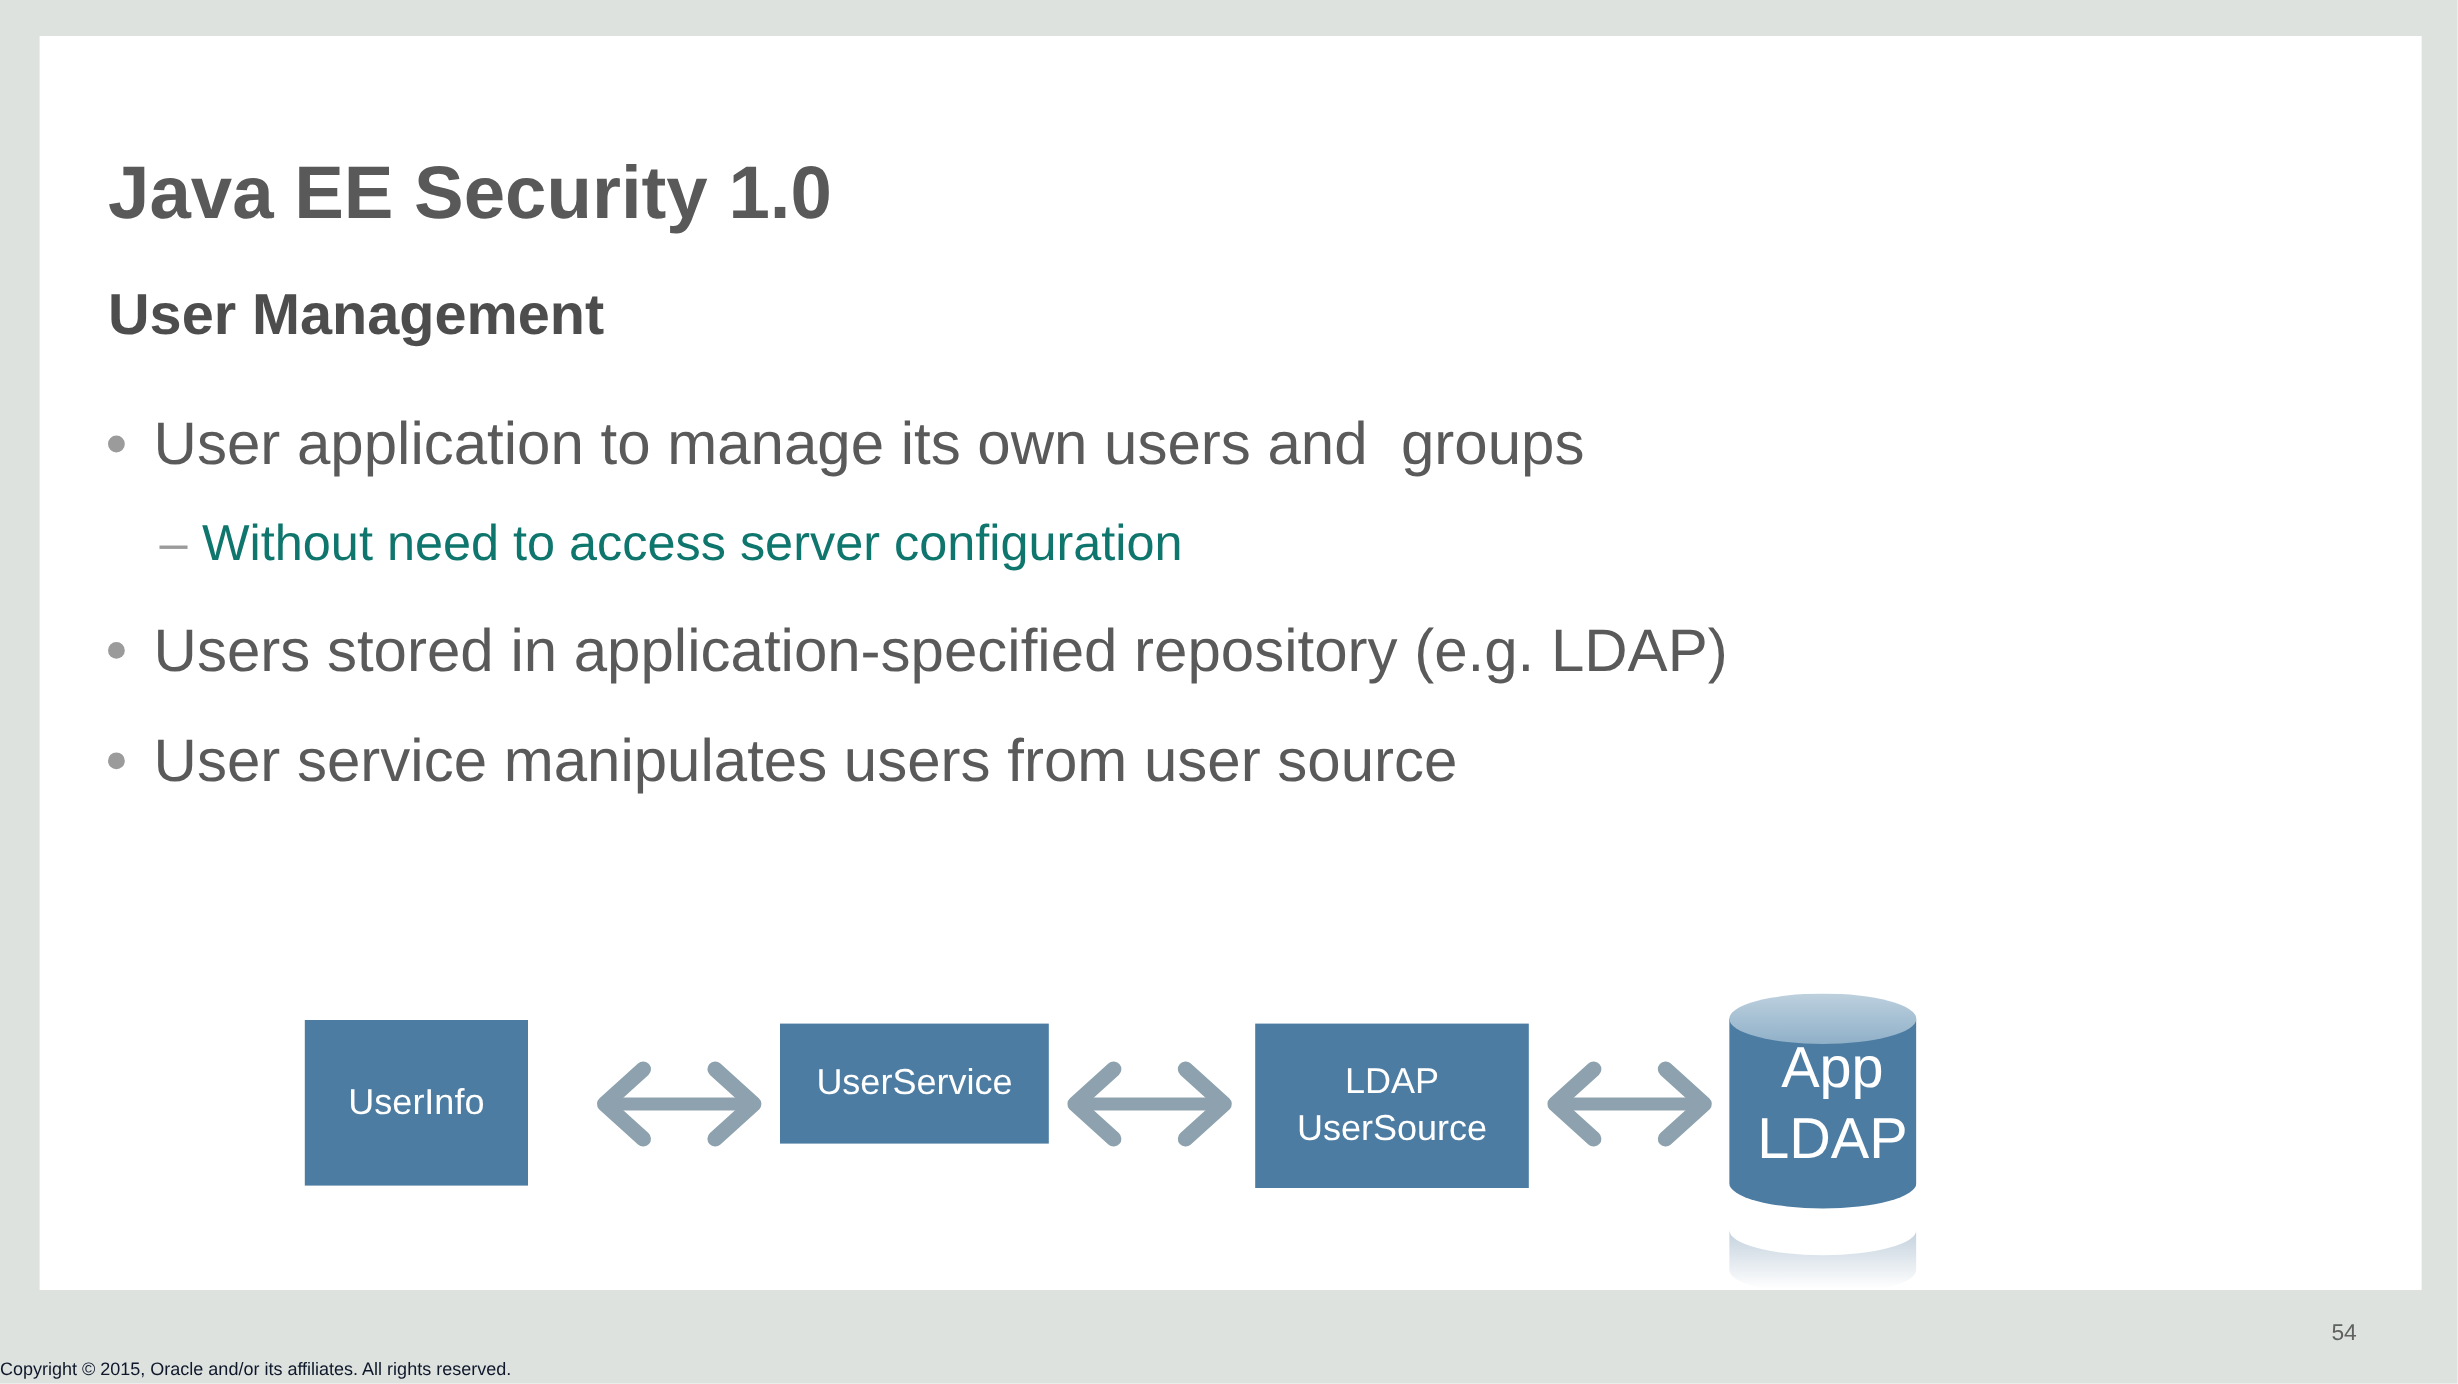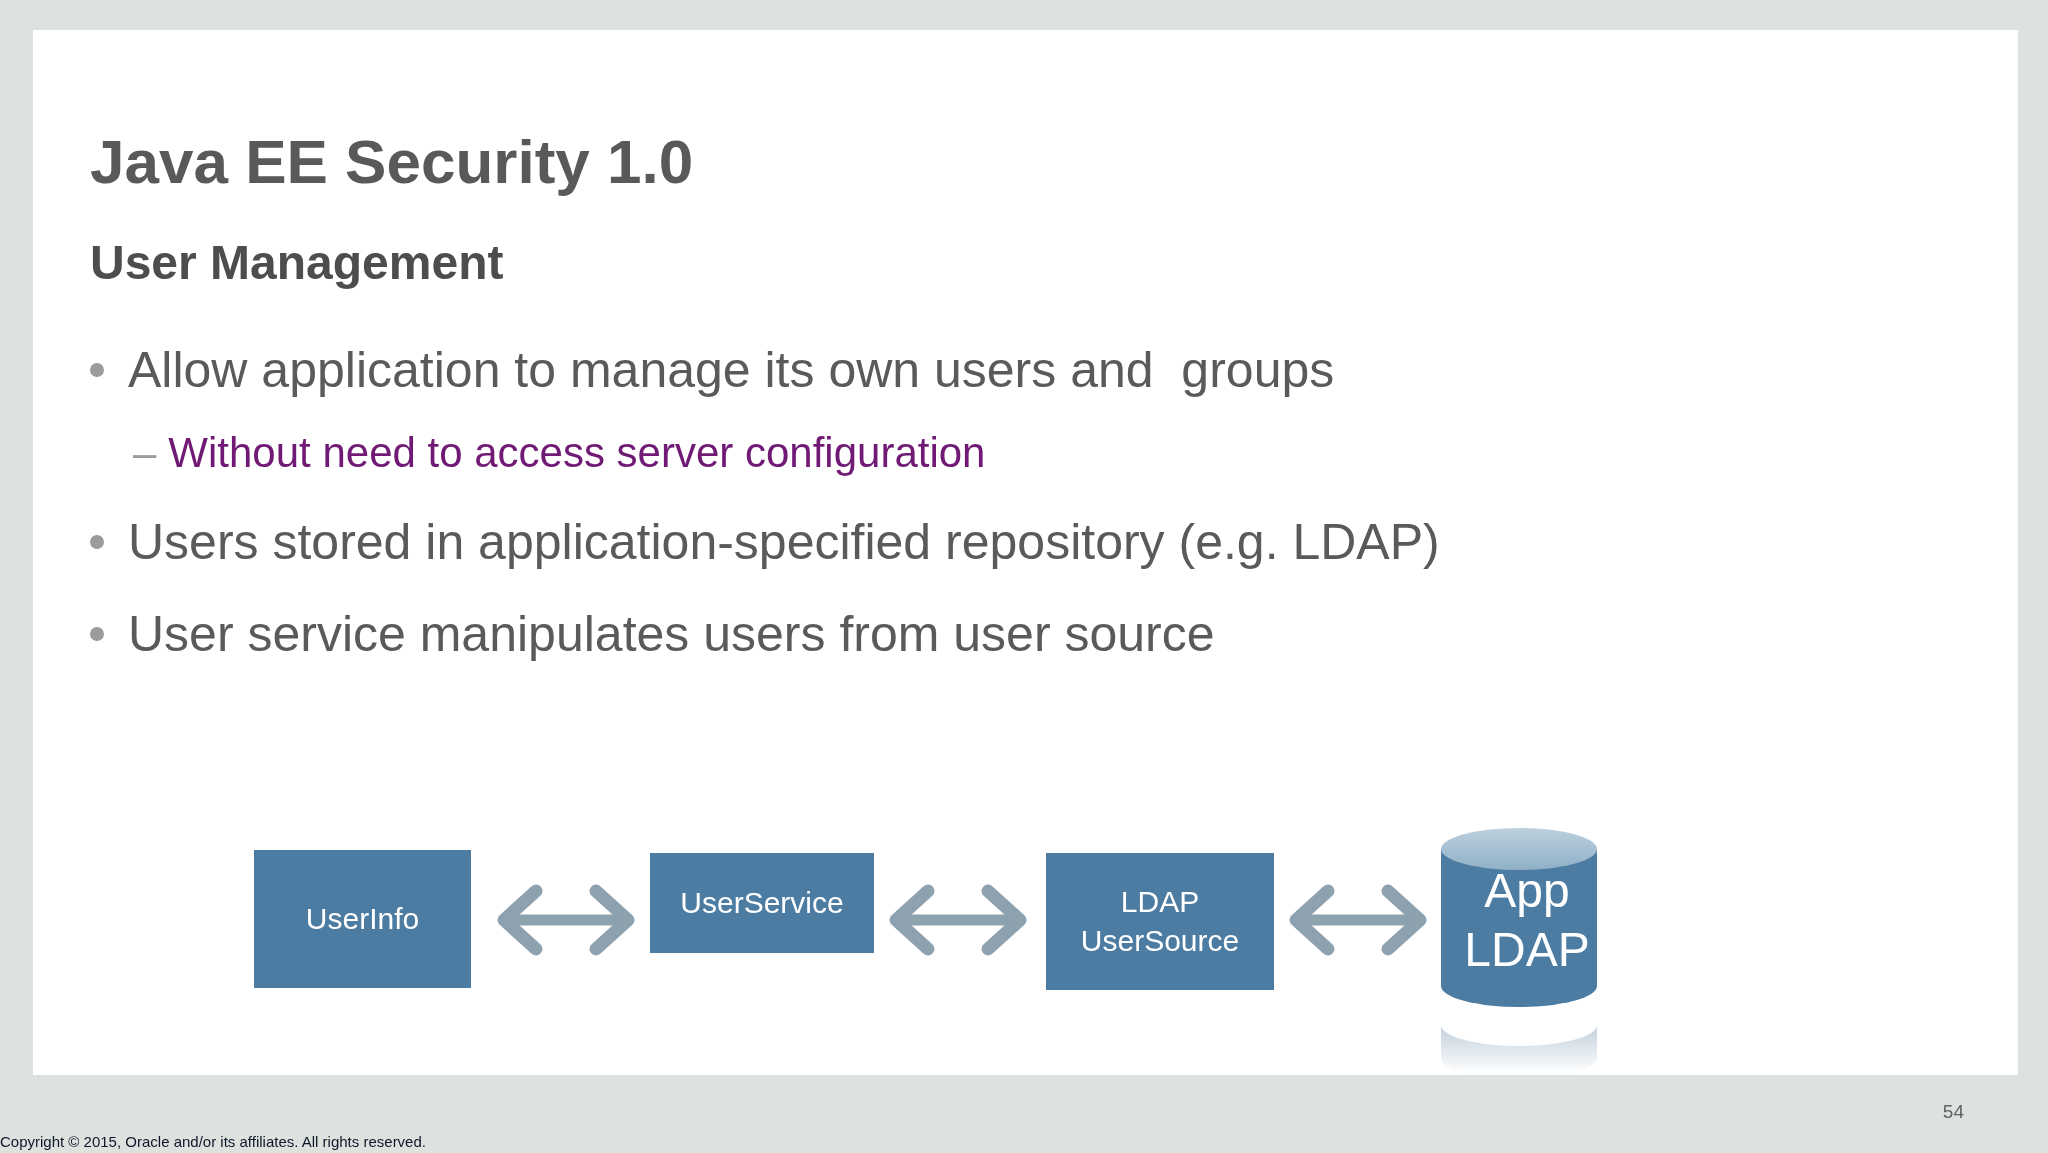--- a/index.html
+++ b/index.html
@@ -64,35 +64,35 @@
     white-space: pre-wrap;
   }
   .dash {
     font-size: 42px;
     color: #9b9b9b;
     line-height: 1.2;
     margin-right: 12px;
   }
   .stext {
     font-size: 42px;
-    color: #701a75;
+    color: #0f766e;
     line-height: 1.2;
   }
 
   .node {
     position: absolute;
     background: #4d7ca2;
     color: #ffffff;
     display: flex;
     flex-direction: column;
     align-items: center;
     justify-content: center;
     text-align: center;
   }
-  .n1 { left: 221px;  top: 820px; width: 217px; height: 138px; }
+  .n1 { left: 221px;  top: 820px; width: 186px; height: 138px; }
   .n2 { left: 617px;  top: 823px; width: 224px; height: 100px; }
   .n3 { left: 1013px; top: 823px; width: 228px; height: 137px; }
   .node-line { font-size: 30px; line-height: 1.28; }
 
   .arrow-svg { position: absolute; top: 846px; width: 152px; height: 88px; }
   .a1 { left: 457px; }
   .a2 { left: 849px; }
   .a3 { left: 1249px; }
 
   .cyl-svg {
@@ -131,21 +131,21 @@
 </head>
 <body>
 
 <div class="slide">
 
   <h1 class="title">Java EE Security 1.0</h1>
   <h2 class="subtitle">User Management</h2>
 
   <div class="bullet-row row-b1">
     <span class="dot"></span>
-    <span class="btext">Allow application to manage its own users and  groups</span>
+    <span class="btext">User application to manage its own users and  groups</span>
   </div>
 
   <div class="bullet-row row-sub">
     <span class="dash">–</span>
     <span class="stext">Without need to access server configuration</span>
   </div>
 
   <div class="bullet-row row-b2">
     <span class="dot"></span>
     <span class="btext">Users stored in application-specified repository (e.g. LDAP)</span>

